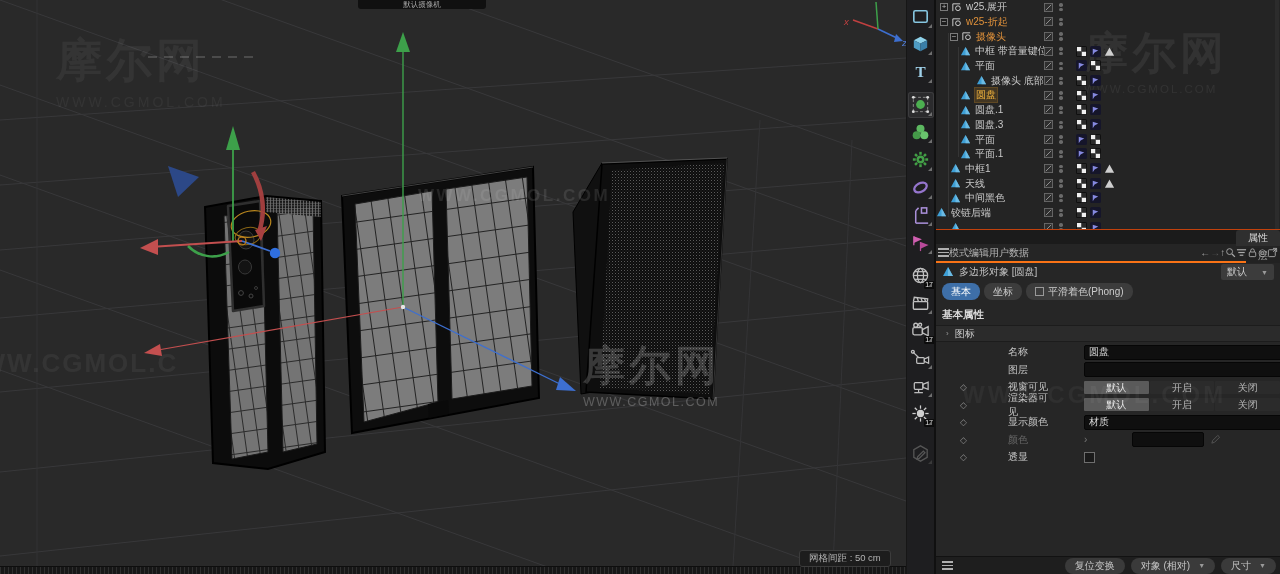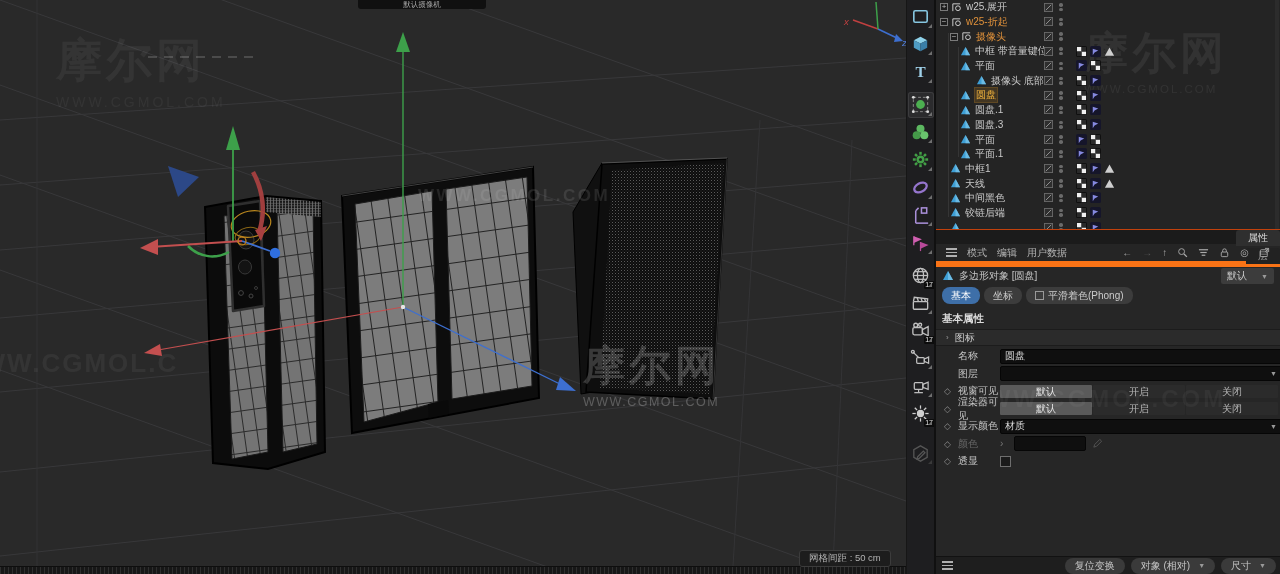--- a/index.html
+++ b/index.html
@@ -70,21 +70,21 @@
   .om-scroll{position:absolute;right:1px;top:0;width:4px;height:229px;background:#2c2c2c;}
 
   
   .ptabs{height:14px;background:#1b1b1b;display:flex;align-items:flex-end;padding-left:8px;gap:2px;
     border-top:1px solid #c2410c;flex-direction:column;}
   .ptab{font-size:10px;color:#9a9a9a;padding:1px 12px 1px 12px;background:#222;border-radius:3px 3px 0 0;}
   .ptab.active{color:#ddd;background:#2f2f2f;}
 
   
   .menubar{height:17px;background:#252525;display:flex;align-items:center;font-size:10px;color:#b5b5b5;
-    padding:0 10px;gap:10px;border-bottom:6px solid #f97316;}
+    padding:0 2px;border-bottom:2px solid #f97316;}
   .menubar .spacer{flex:1;}
   .micon{display:flex;align-items:center;color:#aaa;}
   .micon svg{width:11px;height:11px;}
   .micon.dim{color:#555;}
   .hamb{display:flex;flex-direction:column;gap:2px;}
   .hamb i{width:11px;height:1.5px;background:#b0b0b0;display:block;}
 
   
   .attrs{position:relative;height:297px;background:#262626;font-size:10px;color:#c5c5c5;overflow:hidden;}
   .objrow{display:flex;align-items:center;height:18px;padding:0 6px;gap:5px;}
@@ -93,21 +93,21 @@
     align-items:center;color:#ccc;}
   .arrowdn{font-size:7px;color:#999;}
   .atabs{display:flex;gap:4px;padding:2px 6px;}
   .abtn{background:#3c3c3c;border-radius:8px;padding:1.5px 9px;color:#ccc;}
   .abtn.blue{background:#3e6fa8;color:#fff;}
   .abtn .sq{display:inline-block;width:7px;height:7px;border:1px solid #999;margin-right:4px;vertical-align:-1px;}
   .section{font-weight:bold;color:#dcdcdc;padding:6px 6px 3px 6px;font-size:10.5px;}
   .group{background:#2b2b2b;border-top:1px solid #1c1c1c;border-bottom:1px solid #1c1c1c;height:15px;
     display:flex;align-items:center;padding-left:10px;gap:6px;color:#cfcfcf;}
   .group .tri{font-size:8px;color:#999;}
-  .frow{display:flex;align-items:center;height:15px;margin:2.5px 0;padding-left:8px;}
+  .frow{display:flex;align-items:center;height:15px;margin:2.5px 0;padding-left:24px;gap:34px;}
   .frow .dia{width:14px;color:#8a8a8a;font-size:9px;flex:none;}
   .frow .flabel{width:42px;flex:none;}
   .frow.dim{color:#666;}
   .ctrl{margin-left:0;display:flex;align-items:center;}
   .tinput{width:272px;height:13px;background:#0f0f0f;border:1px solid #060606;border-radius:2px;color:#d8d8d8;
     padding:0 4px;display:flex;align-items:center;}
   .tinput.small{width:62px;}
   .seg{display:flex;width:278px;gap:1px;}
   .seg span{flex:1;text-align:center;background:#2b2b2b;color:#b5b5b5;height:13px;line-height:13px;border-radius:1px;}
   .seg span.on{background:#5a5a5a;color:#e8e8e8;}
@@ -794,21 +794,21 @@
                 <rect x="6" y="6" width="5" height="5" fill="#f0f0f0"></rect>
                 <rect x="6" y="1" width="5" height="5" fill="#2a2a2a"></rect>
                 <rect x="1" y="6" width="5" height="5" fill="#2a2a2a"></rect>
               </svg></span>
             <span><svg viewBox="0 0 12 12">
                 <rect width="12" height="12" rx="2" fill="#15152a"></rect>
                 <path d="M3 10V3l6 2-4 2z" fill="#8589e0"></path>
               </svg></span>
           </span>
         </div>
-        <div class="om-row" style="padding-left: 14px;">
+        <div class="om-row" style="">
           <span class="oicon">
             <svg viewBox="0 0 12 12">
               <path d="M6 1 L11 10 H1 Z" fill="#3e9fd6"></path>
               <path d="M6 1 L11 10 H6 Z" fill="#7cc4e8" opacity=".75"></path>
             </svg>
           </span>
           <span class="olabel">铰链后端</span>
           <span class="editbox"><svg viewBox="0 0 10 10">
               <rect x="0.5" y="0.5" width="9" height="9" fill="#2e2e2e" stroke="#6a6a6a"></rect>
               <line x1="2" y1="8" x2="8" y2="2" stroke="#9a9a9a"></line>

